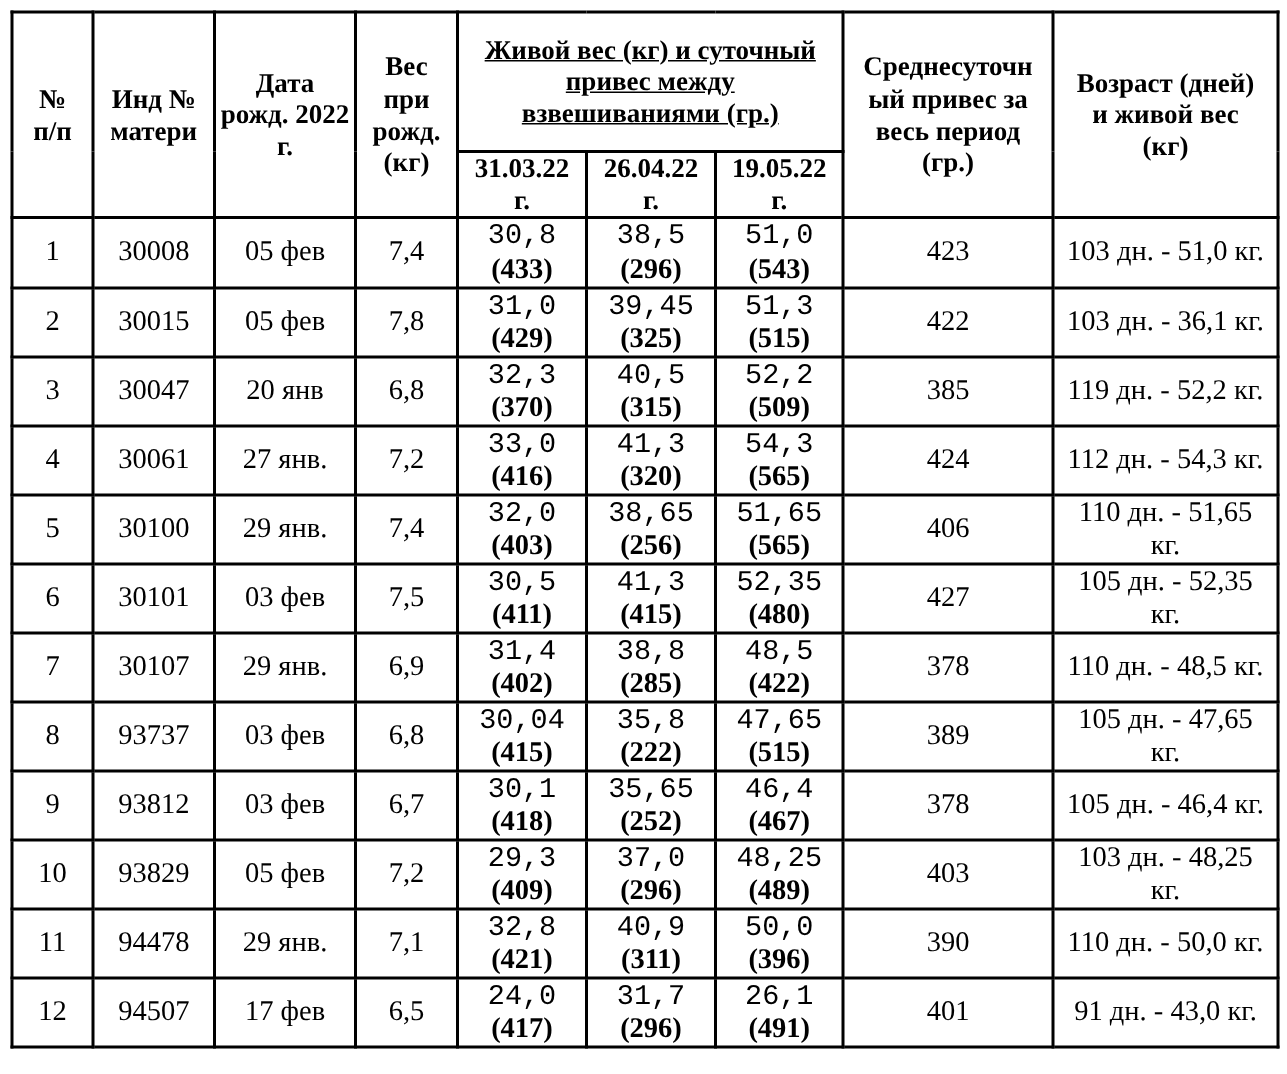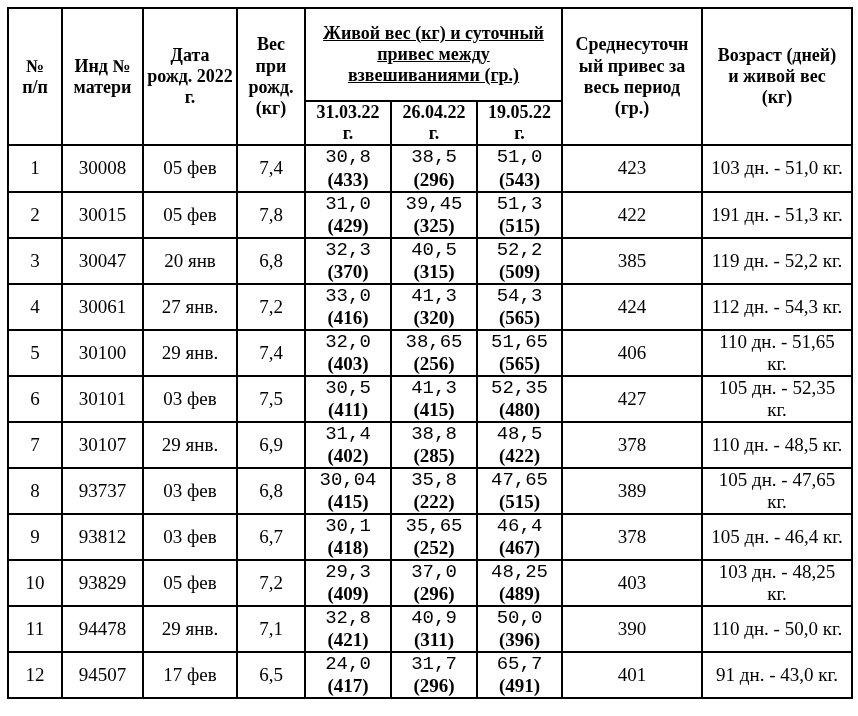--- a/index.html
+++ b/index.html
@@ -109,21 +109,21 @@
     </td>
     <td>
       <div class="wv">39,45</div>
       <div class="wg">(325)</div>
     </td>
     <td>
       <div class="wv">51,3</div>
       <div class="wg">(515)</div>
     </td>
     <td>422</td>
-    <td class="c-age">191 дн. - 51,3 кг.</td>
+    <td class="c-age">103 дн. - 36,1 кг.</td>
   </tr>
 
   <tr>
     <td>3</td>
     <td>30047</td>
     <td>20 янв</td>
     <td>6,8</td>
     <td>
       <div class="wv">32,3</div>
       <div class="wg">(370)</div>
@@ -315,20 +315,20 @@
     <td>6,5</td>
     <td>
       <div class="wv">24,0</div>
       <div class="wg">(417)</div>
     </td>
     <td>
       <div class="wv">31,7</div>
       <div class="wg">(296)</div>
     </td>
     <td>
-      <div class="wv">65,7</div>
+      <div class="wv">26,1</div>
       <div class="wg">(491)</div>
     </td>
     <td>401</td>
     <td class="c-age">91 дн. - 43,0 кг.</td>
   </tr>
 </tbody>
 </table>
 
 </body></html>

